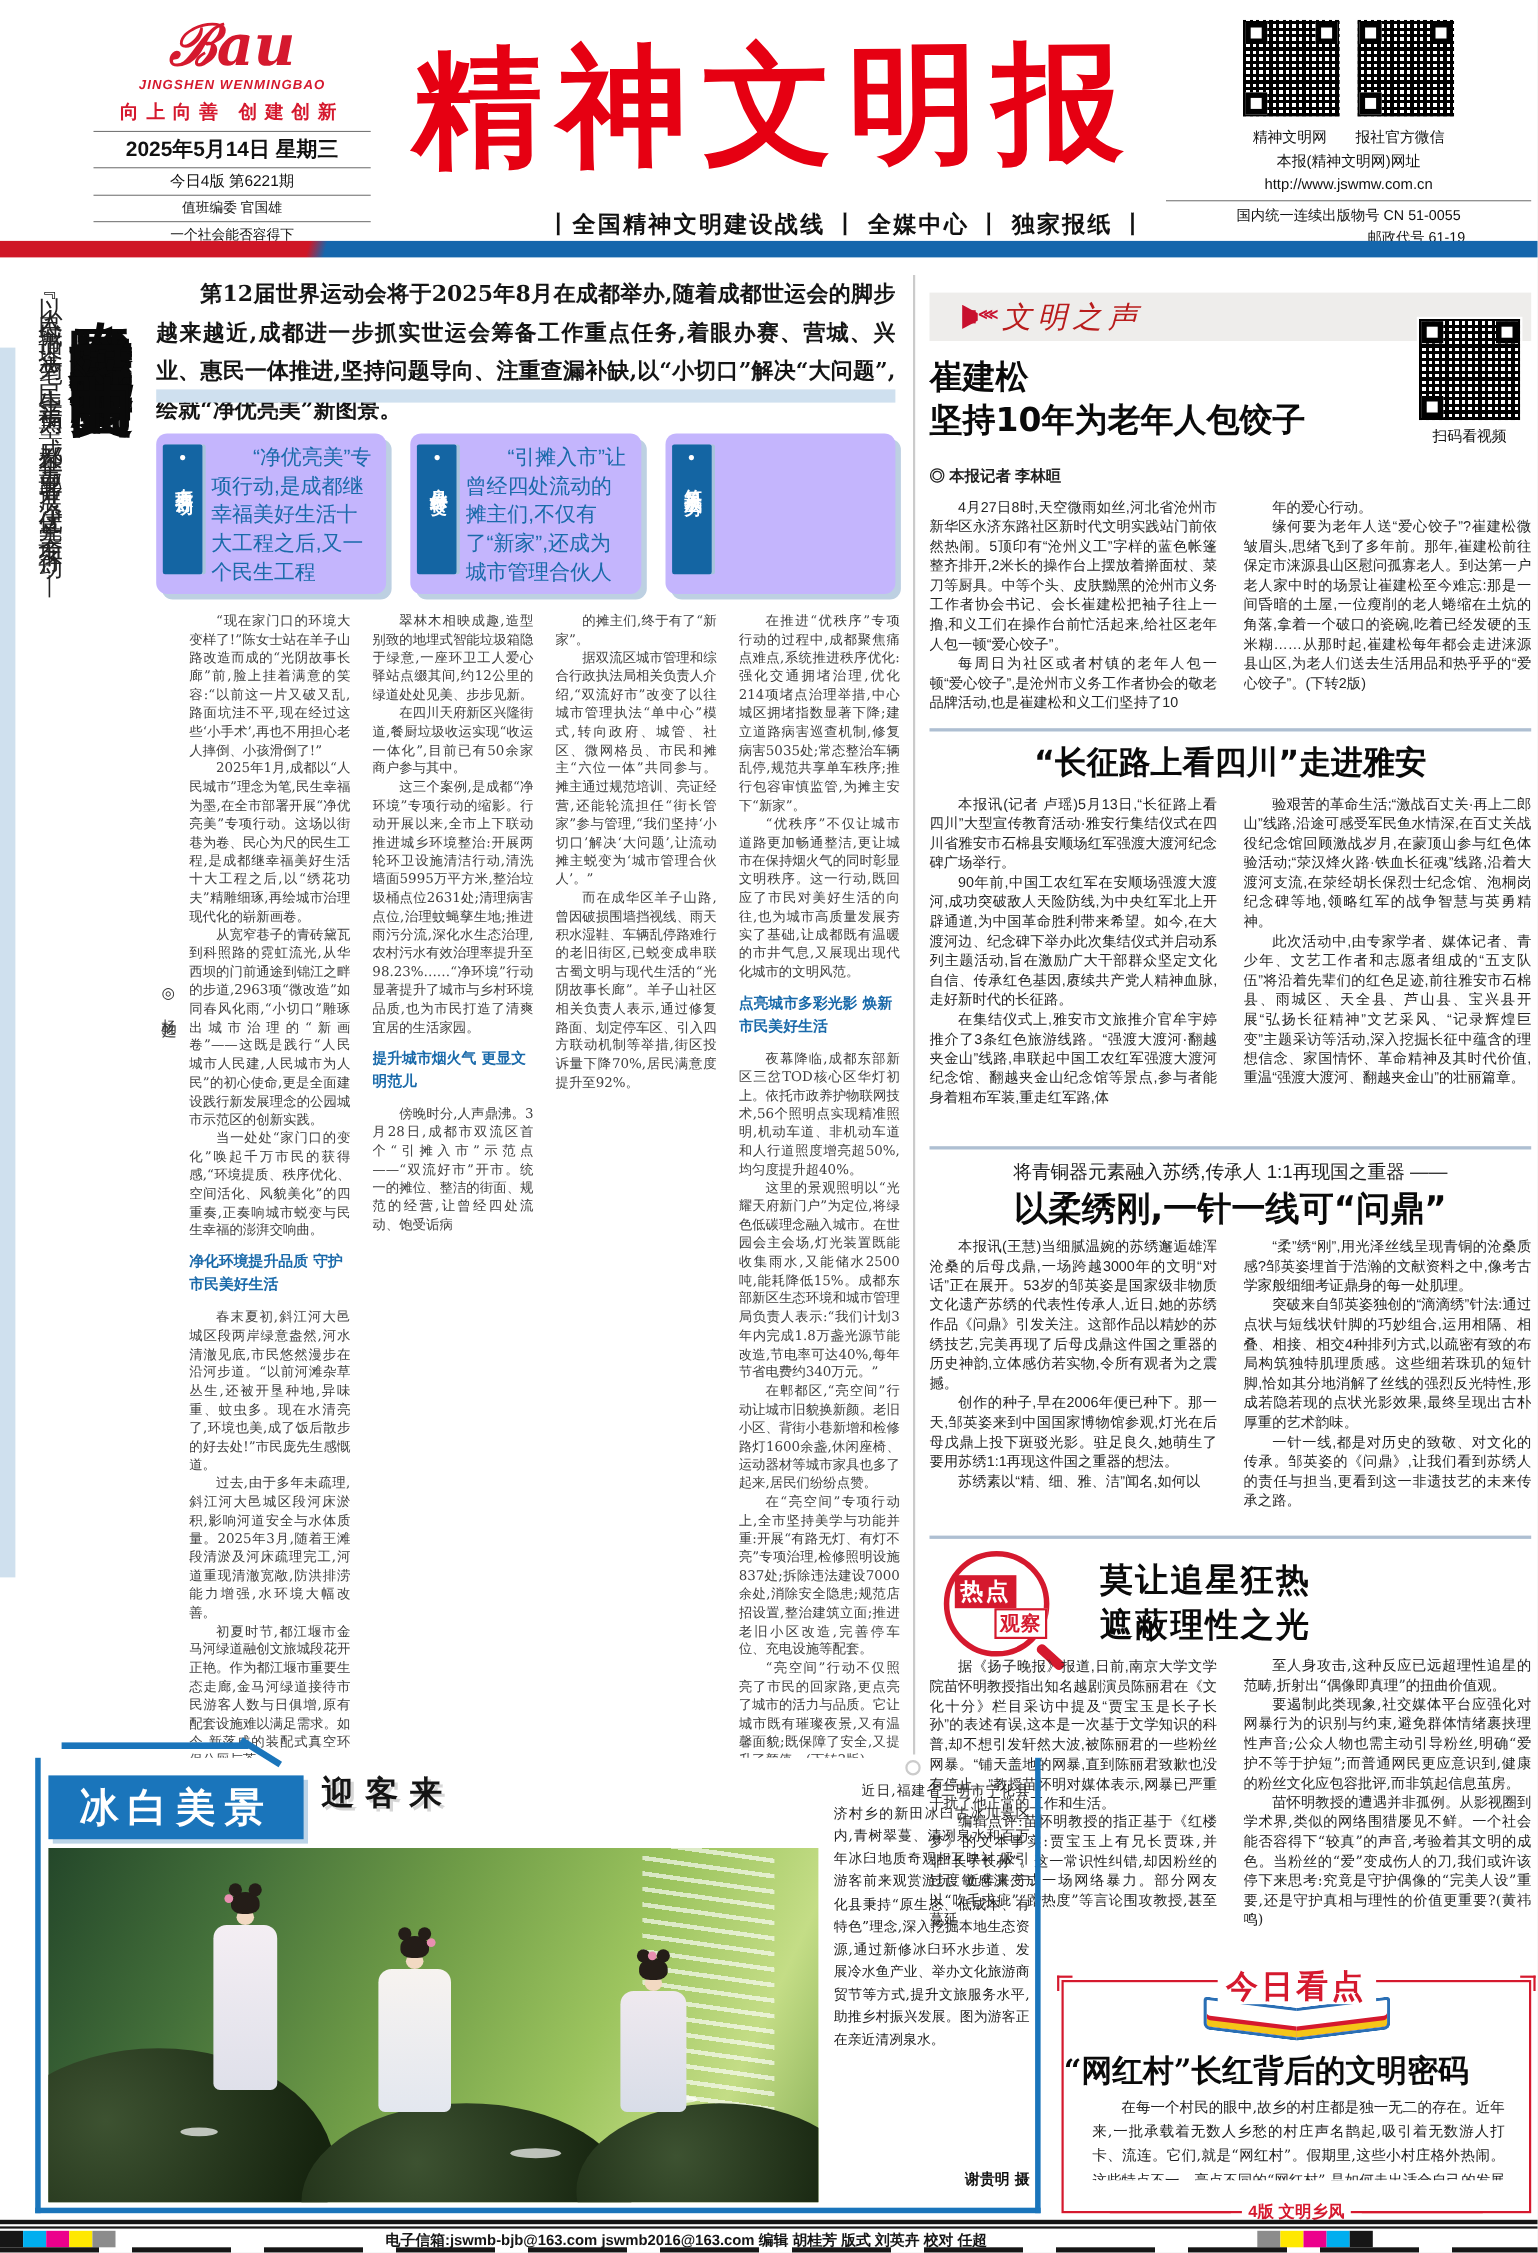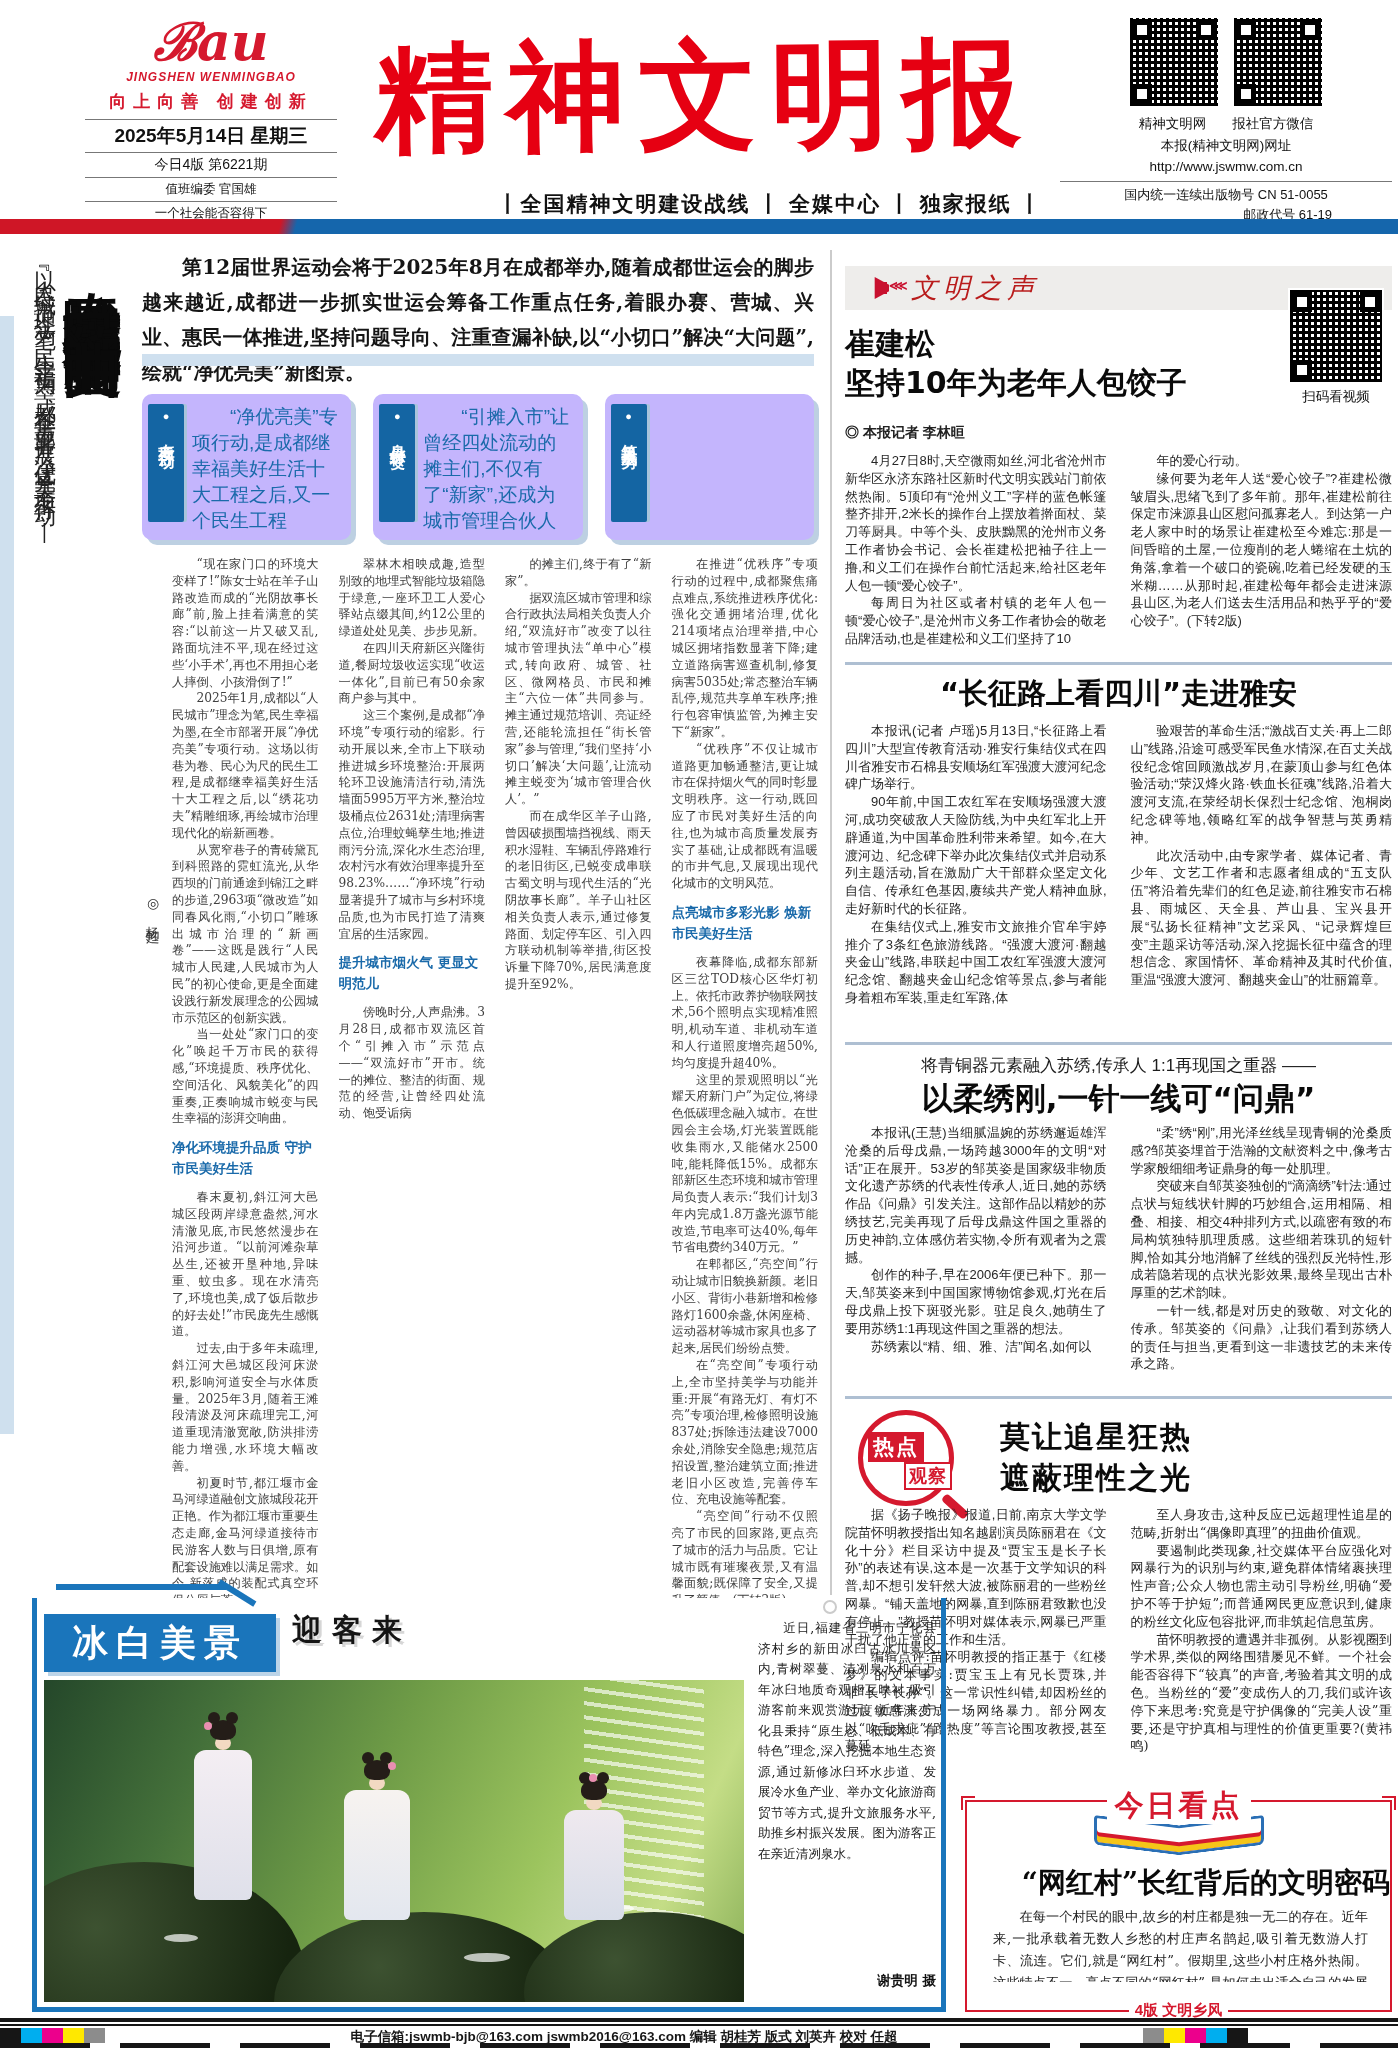--- a/index.html
+++ b/index.html
@@ -134,26 +134,26 @@
 
   #pf-caption { left:758px; top:1618px; width:178px; height:352px; overflow:hidden;
     font-family:"DejaVu Serif", serif; font-size:12.6px; line-height:20.5px; text-align:justify; text-indent:2em; color:#222; }
   #pf-credit { left:758px; top:1972px; width:178px; text-align:right; font-weight:bold; font-size:13.5px; font-family:"DejaVu Sans", sans-serif; }
 
   
   #today { left:965px; top:1800px; width:427px; height:212px; border:2px solid #d5192e; background:#fff; }
   #today-corner-l { position:absolute; left:-6px; top:-6px; width:14px; height:14px; border-left:2px solid #d5192e; border-top:2px solid #d5192e; }
   #today-corner-r { position:absolute; right:-6px; top:-6px; width:14px; height:14px; border-right:2px solid #d5192e; border-top:2px solid #d5192e; }
   #today-ribbon { position:absolute; left:50%; top:-16px; transform:translateX(-50%); width:210px; text-align:center; }
-  #today-ribbon-text { font-family:Liberation Mono, monospace; font-weight:900; font-size:29px; color:#d5192e; letter-spacing:3px; background:#fff; padding:0 8px; position:relative; z-index:2; }
+  #today-ribbon-text { font-family:Liberation Serif, serif; font-weight:900; font-size:29px; color:#d5192e; letter-spacing:3px; background:#fff; padding:0 8px; position:relative; z-index:2; }
   .book { position:relative; z-index:1; margin:-6px auto 0; width:170px; height:30px; display:flex; }
   .book .pg { flex:1; background:#fff; border:3px solid #2a6fb5; box-shadow:inset 0 -6px 0 #f5c518, inset 0 -10px 0 #d5192e; }
   .book .pg.l { transform:skewY(7deg); border-right:none; border-radius:4px 0 0 6px; }
   .book .pg.r { transform:skewY(-7deg); border-left:none; border-radius:0 4px 6px 0; }
-  #today-title { position:absolute; left:0; top:62px; width:100%; text-align:right;
+  #today-title { position:absolute; left:0; top:62px; width:100%; text-align:left;
     font-family:"DejaVu Serif", serif; font-weight:900; font-size:28px; color:#0a0a0a; }
   #today-body { position:absolute; left:26px; top:104px; width:375px; height:76px; overflow:hidden;
     font-family:"DejaVu Serif", serif; font-size:13.2px; line-height:22px; text-indent:2em; text-align:justify; color:#222; }
   #today-tag { position:absolute; left:0; bottom:-10px; width:100%; display:flex; align-items:center; justify-content:center; gap:10px; }
   #today-tag .tline { width:110px; height:2px; background:#d5192e; }
   #today-tag .ttext { background:#fff; color:#d5192e; font-size:15px; font-weight:bold; padding:0 6px; }
 
   
   #footer-rule { left:0; top:2018px; width:1398px; height:8px; border-top:4px solid #161616; border-bottom:2px solid #161616; }
   #footer-row { left:0; top:2028px; width:1248px; height:16px; }

